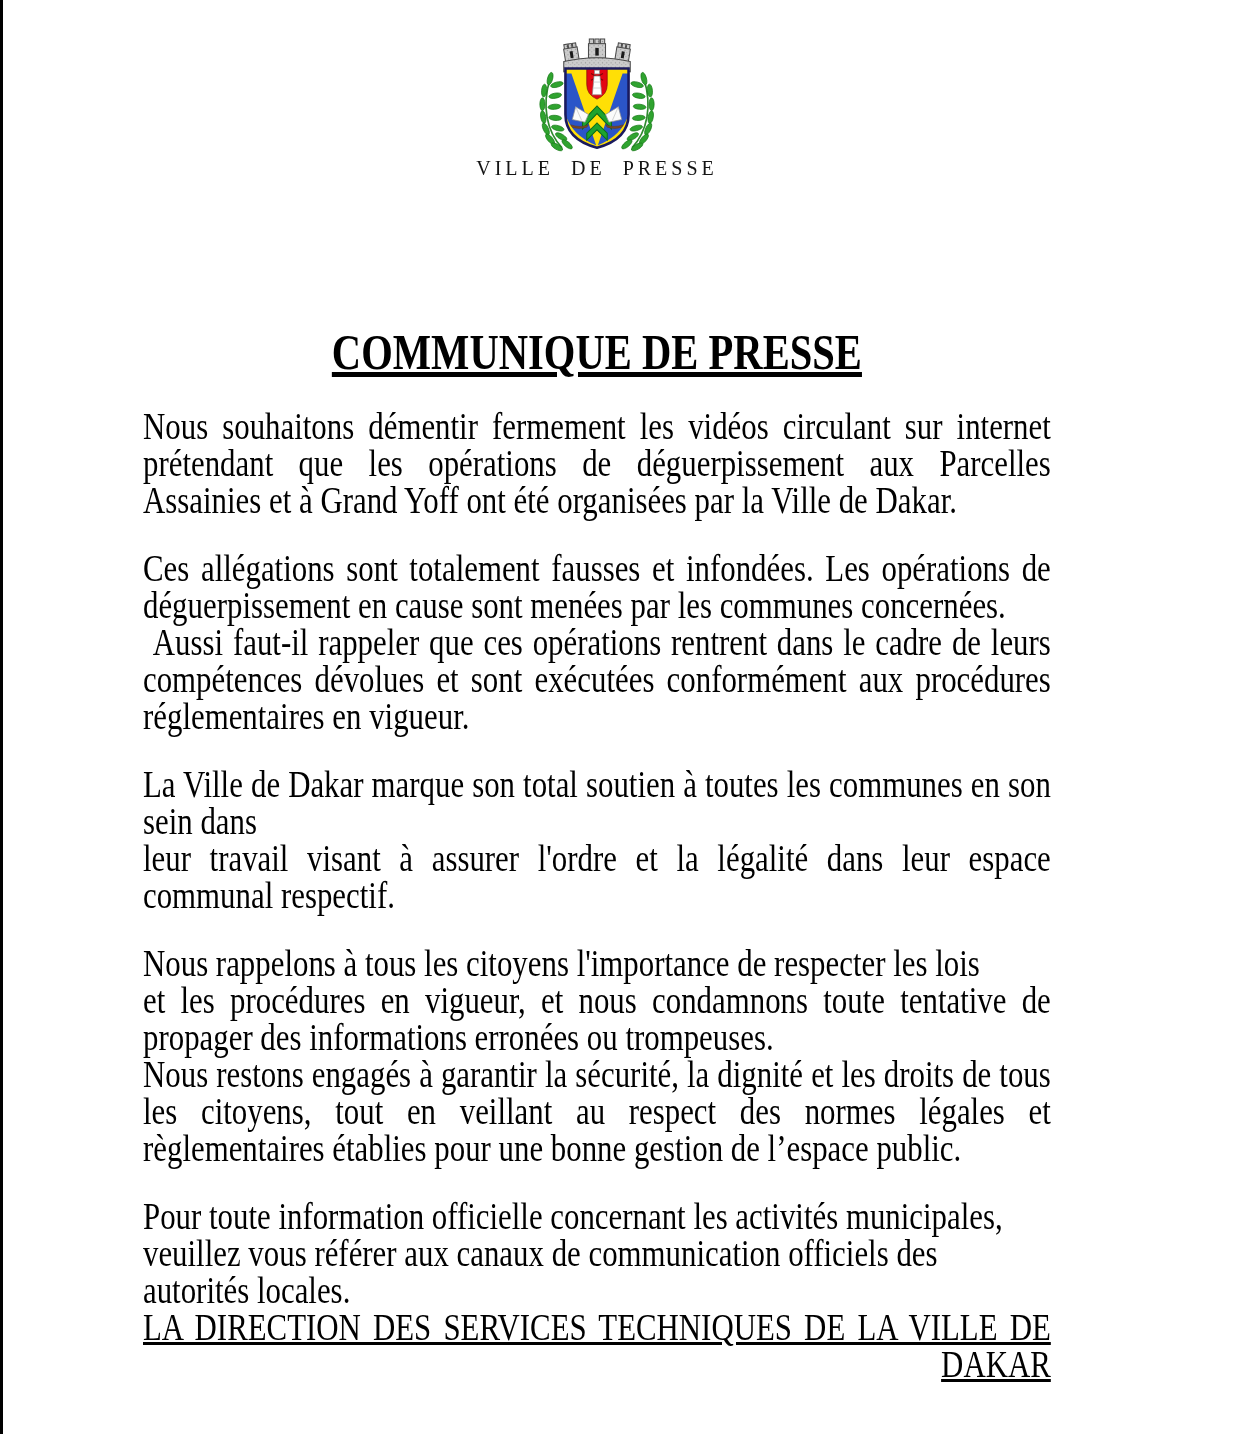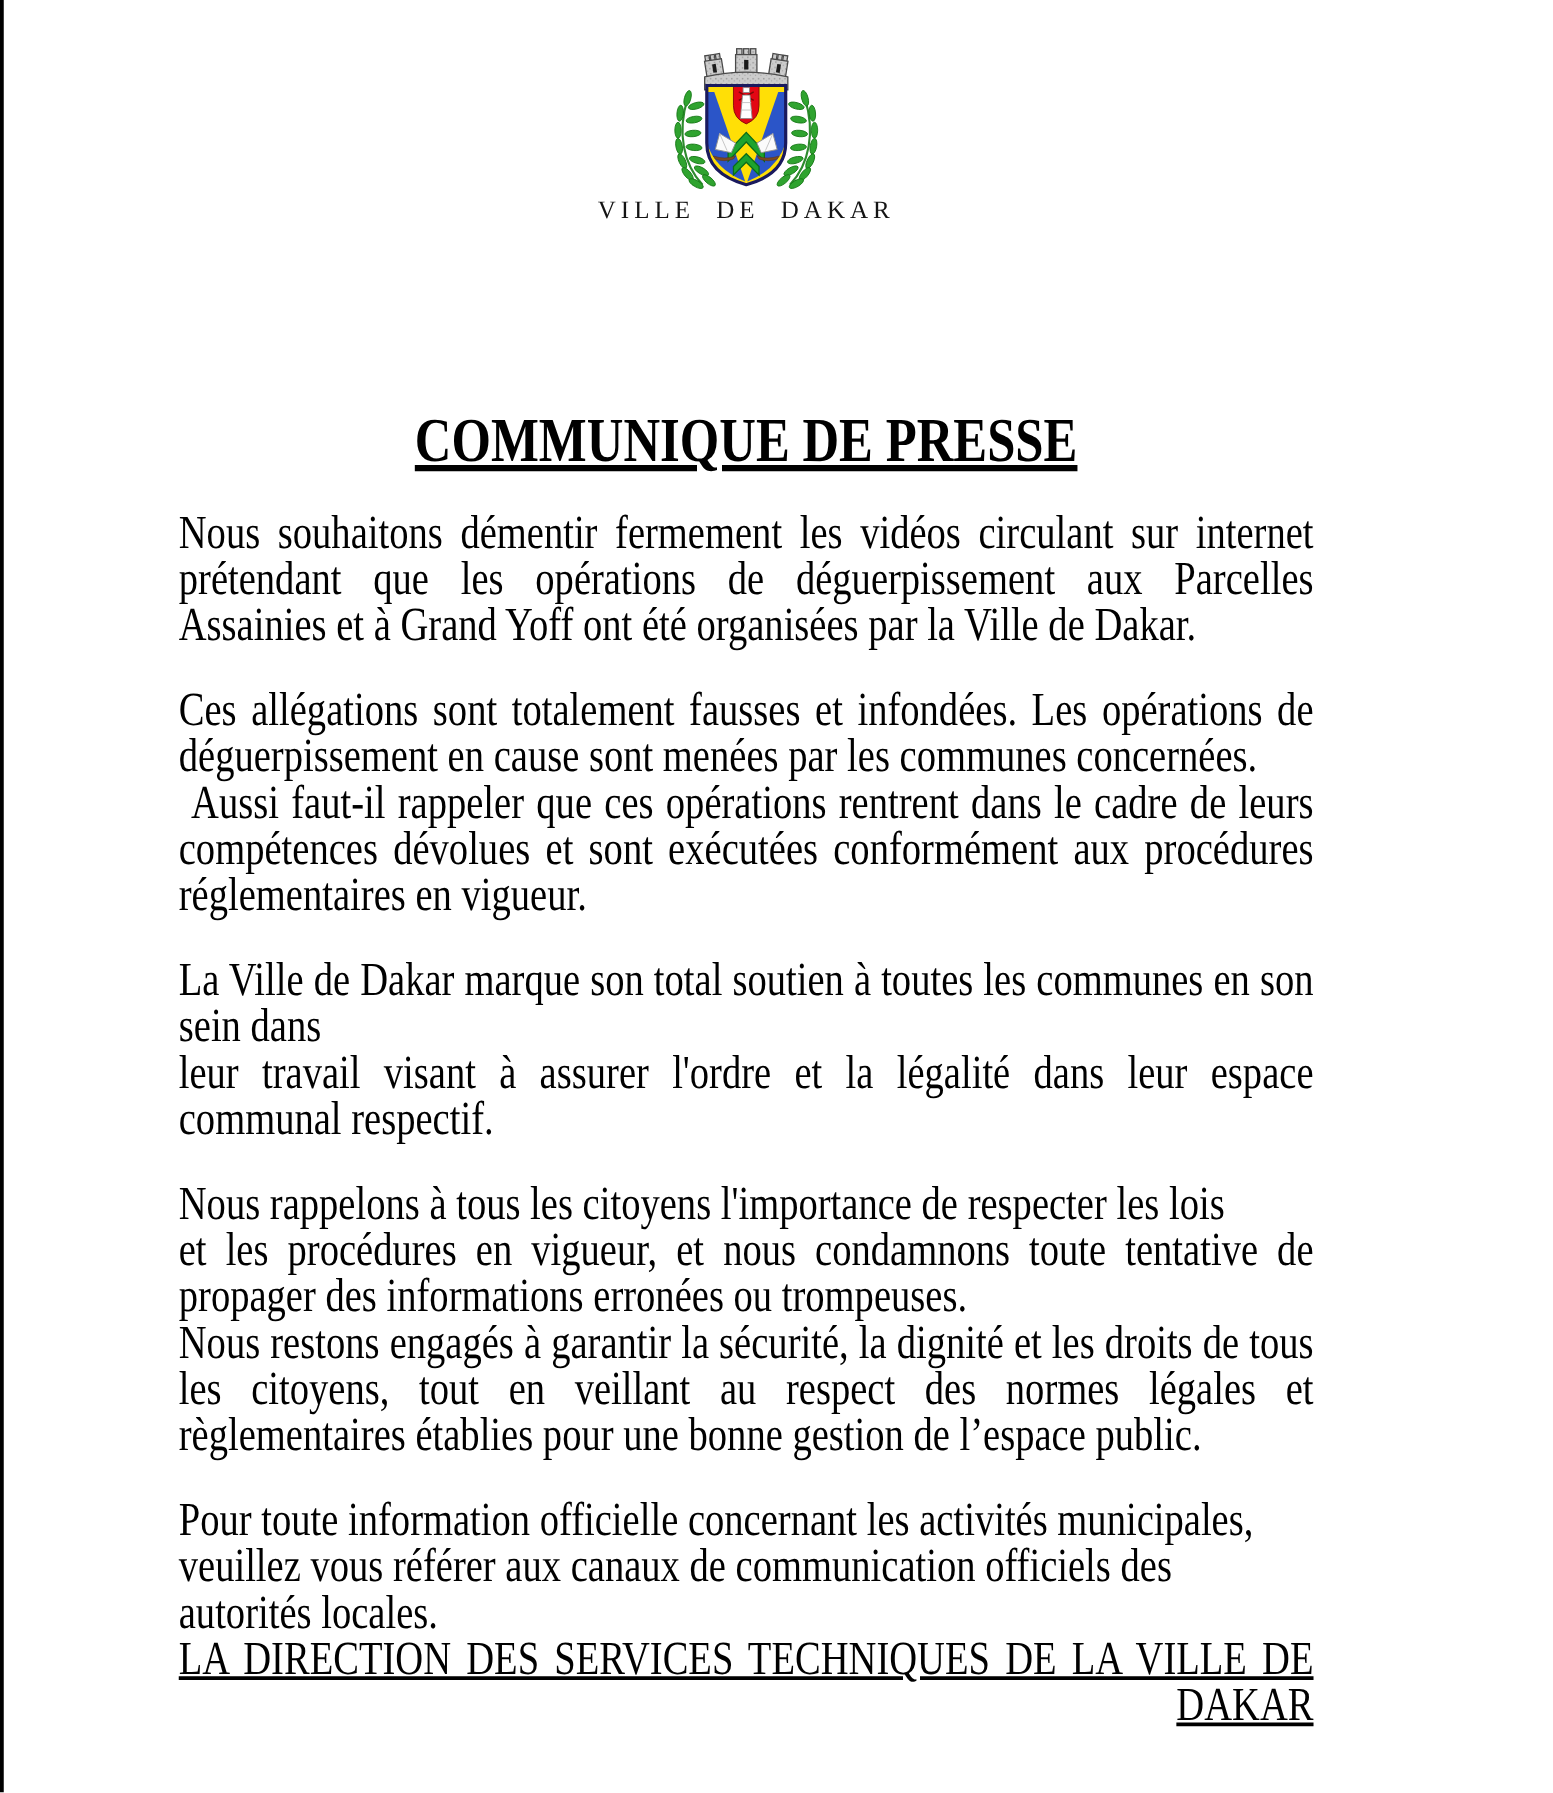--- a/index.html
+++ b/index.html
@@ -138,21 +138,21 @@
       <path d="M70.8,54 H79.6 M70.2,61 H80.2" stroke="#c0c0c0" stroke-width="0.8" fill="none"></path>
 
       <path d="M58,109 L58,100 L75,82 L92,100 L92,109 L75,91 Z" fill="#1da32e" stroke="#0a6b19" stroke-width="1.2"></path>
       <path d="M63,122 L63,114 L75,102 L87,114 L87,122 L75,110 Z" fill="#1da32e" stroke="#0a6b19" stroke-width="1.2"></path>
 
       <use href="#boat"></use>
       <use href="#boat" transform="translate(150,0) scale(-1,1)"></use>
       <path d="M38,38 L112,38 L112,92 Q112,121 75,131 Q38,121 38,92 Z" fill="none" stroke="#1a1a5e" stroke-width="3"></path>
     </g>
   </svg>
-  <div class="org-label">VILLE DE DAKAR</div>
+  <div class="org-label">VILLE DE PRESSE</div>
 </div>
 
 <div class="text-block">
   <h1 class="doc-title">COMMUNIQUE DE PRESSE</h1>
   <div class="body-text">
       <p>Nous souhaitons démentir fermement les vidéos circulant sur internet prétendant que les opérations de déguerpissement aux Parcelles Assainies et à Grand Yoff ont été organisées par la Ville de Dakar.</p>
       <p>Ces allégations sont totalement fausses et infondées. Les opérations de déguerpissement en cause sont menées par les communes concernées.<br>&nbsp;Aussi faut-il rappeler que ces opérations rentrent dans le cadre de leurs compétences dévolues et sont exécutées conformément aux procédures réglementaires en vigueur.</p>
       <p>La Ville de Dakar marque son total soutien à toutes les communes en son sein dans<br>leur travail visant à assurer l'ordre et la légalité dans leur espace communal respectif.</p>
       <p>Nous rappelons à tous les citoyens l'importance de respecter les lois<br>et les procédures en vigueur, et nous condamnons toute tentative de propager des informations erronées ou trompeuses.<br>Nous restons engagés à garantir la sécurité, la dignité et les droits de tous les citoyens, tout en veillant au respect des normes légales et règlementaires établies pour une bonne gestion de l’espace public.</p>
       <p>Pour toute information officielle concernant les activités municipales,<br>veuillez vous référer aux canaux de communication officiels des<br>autorités locales.</p>

